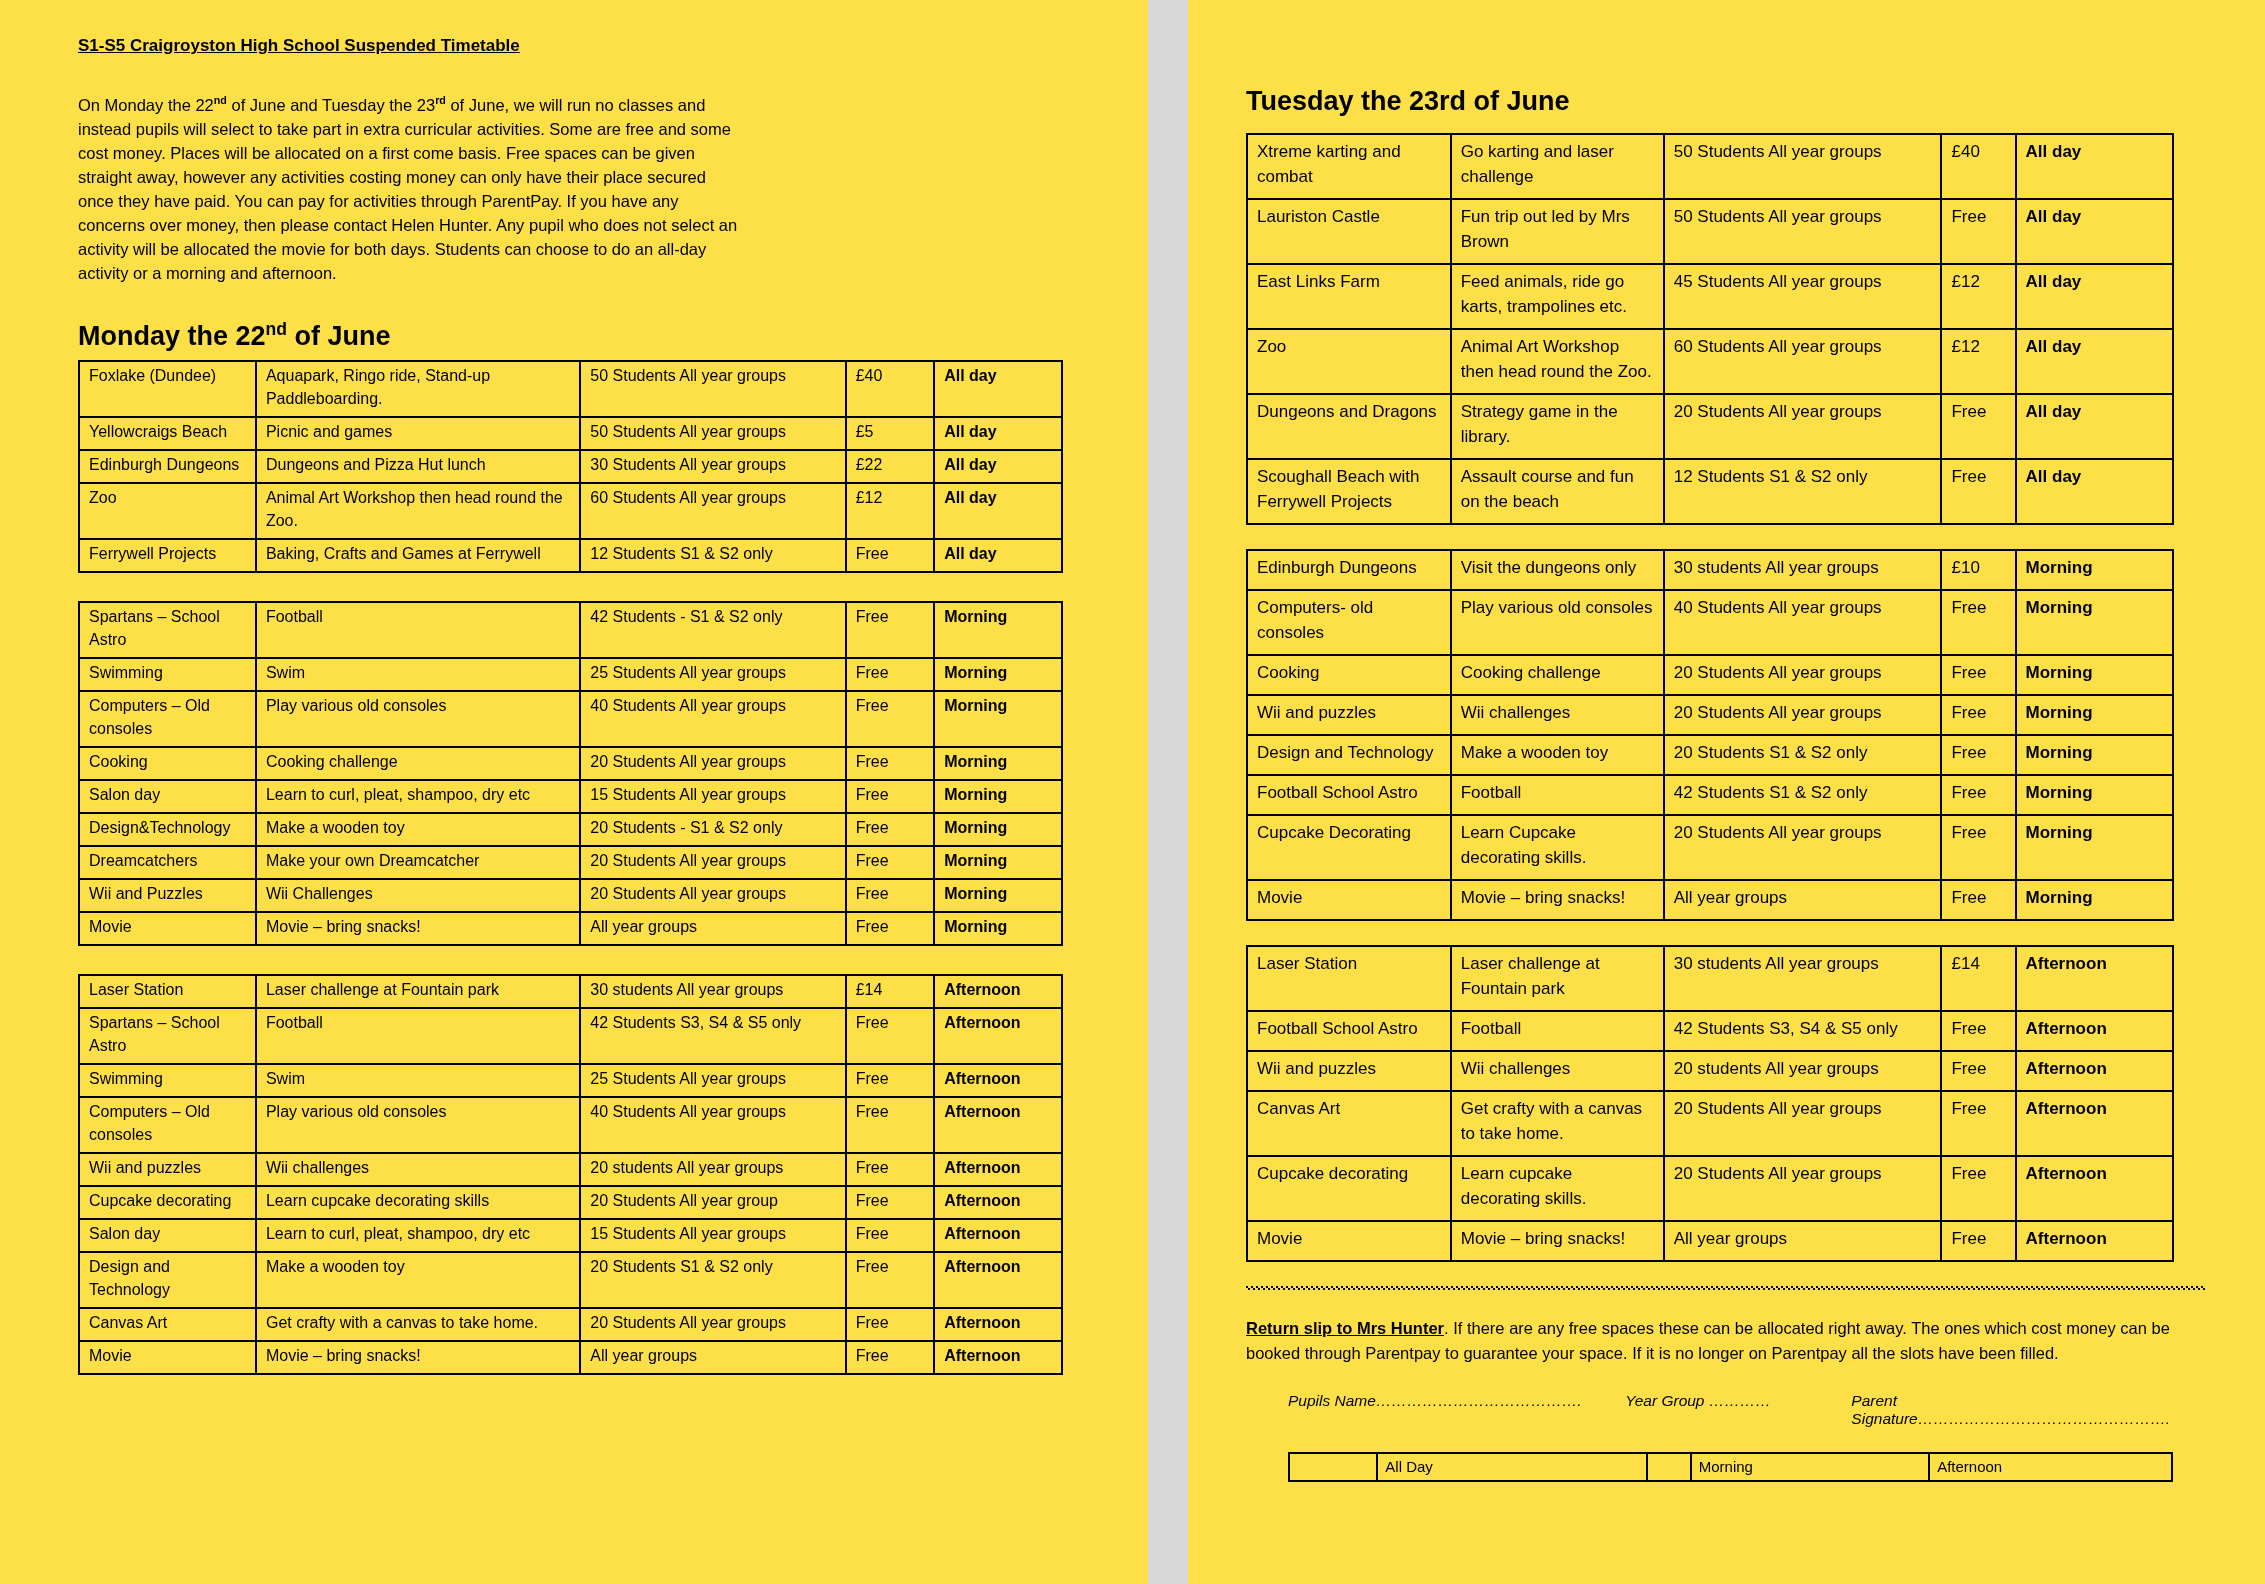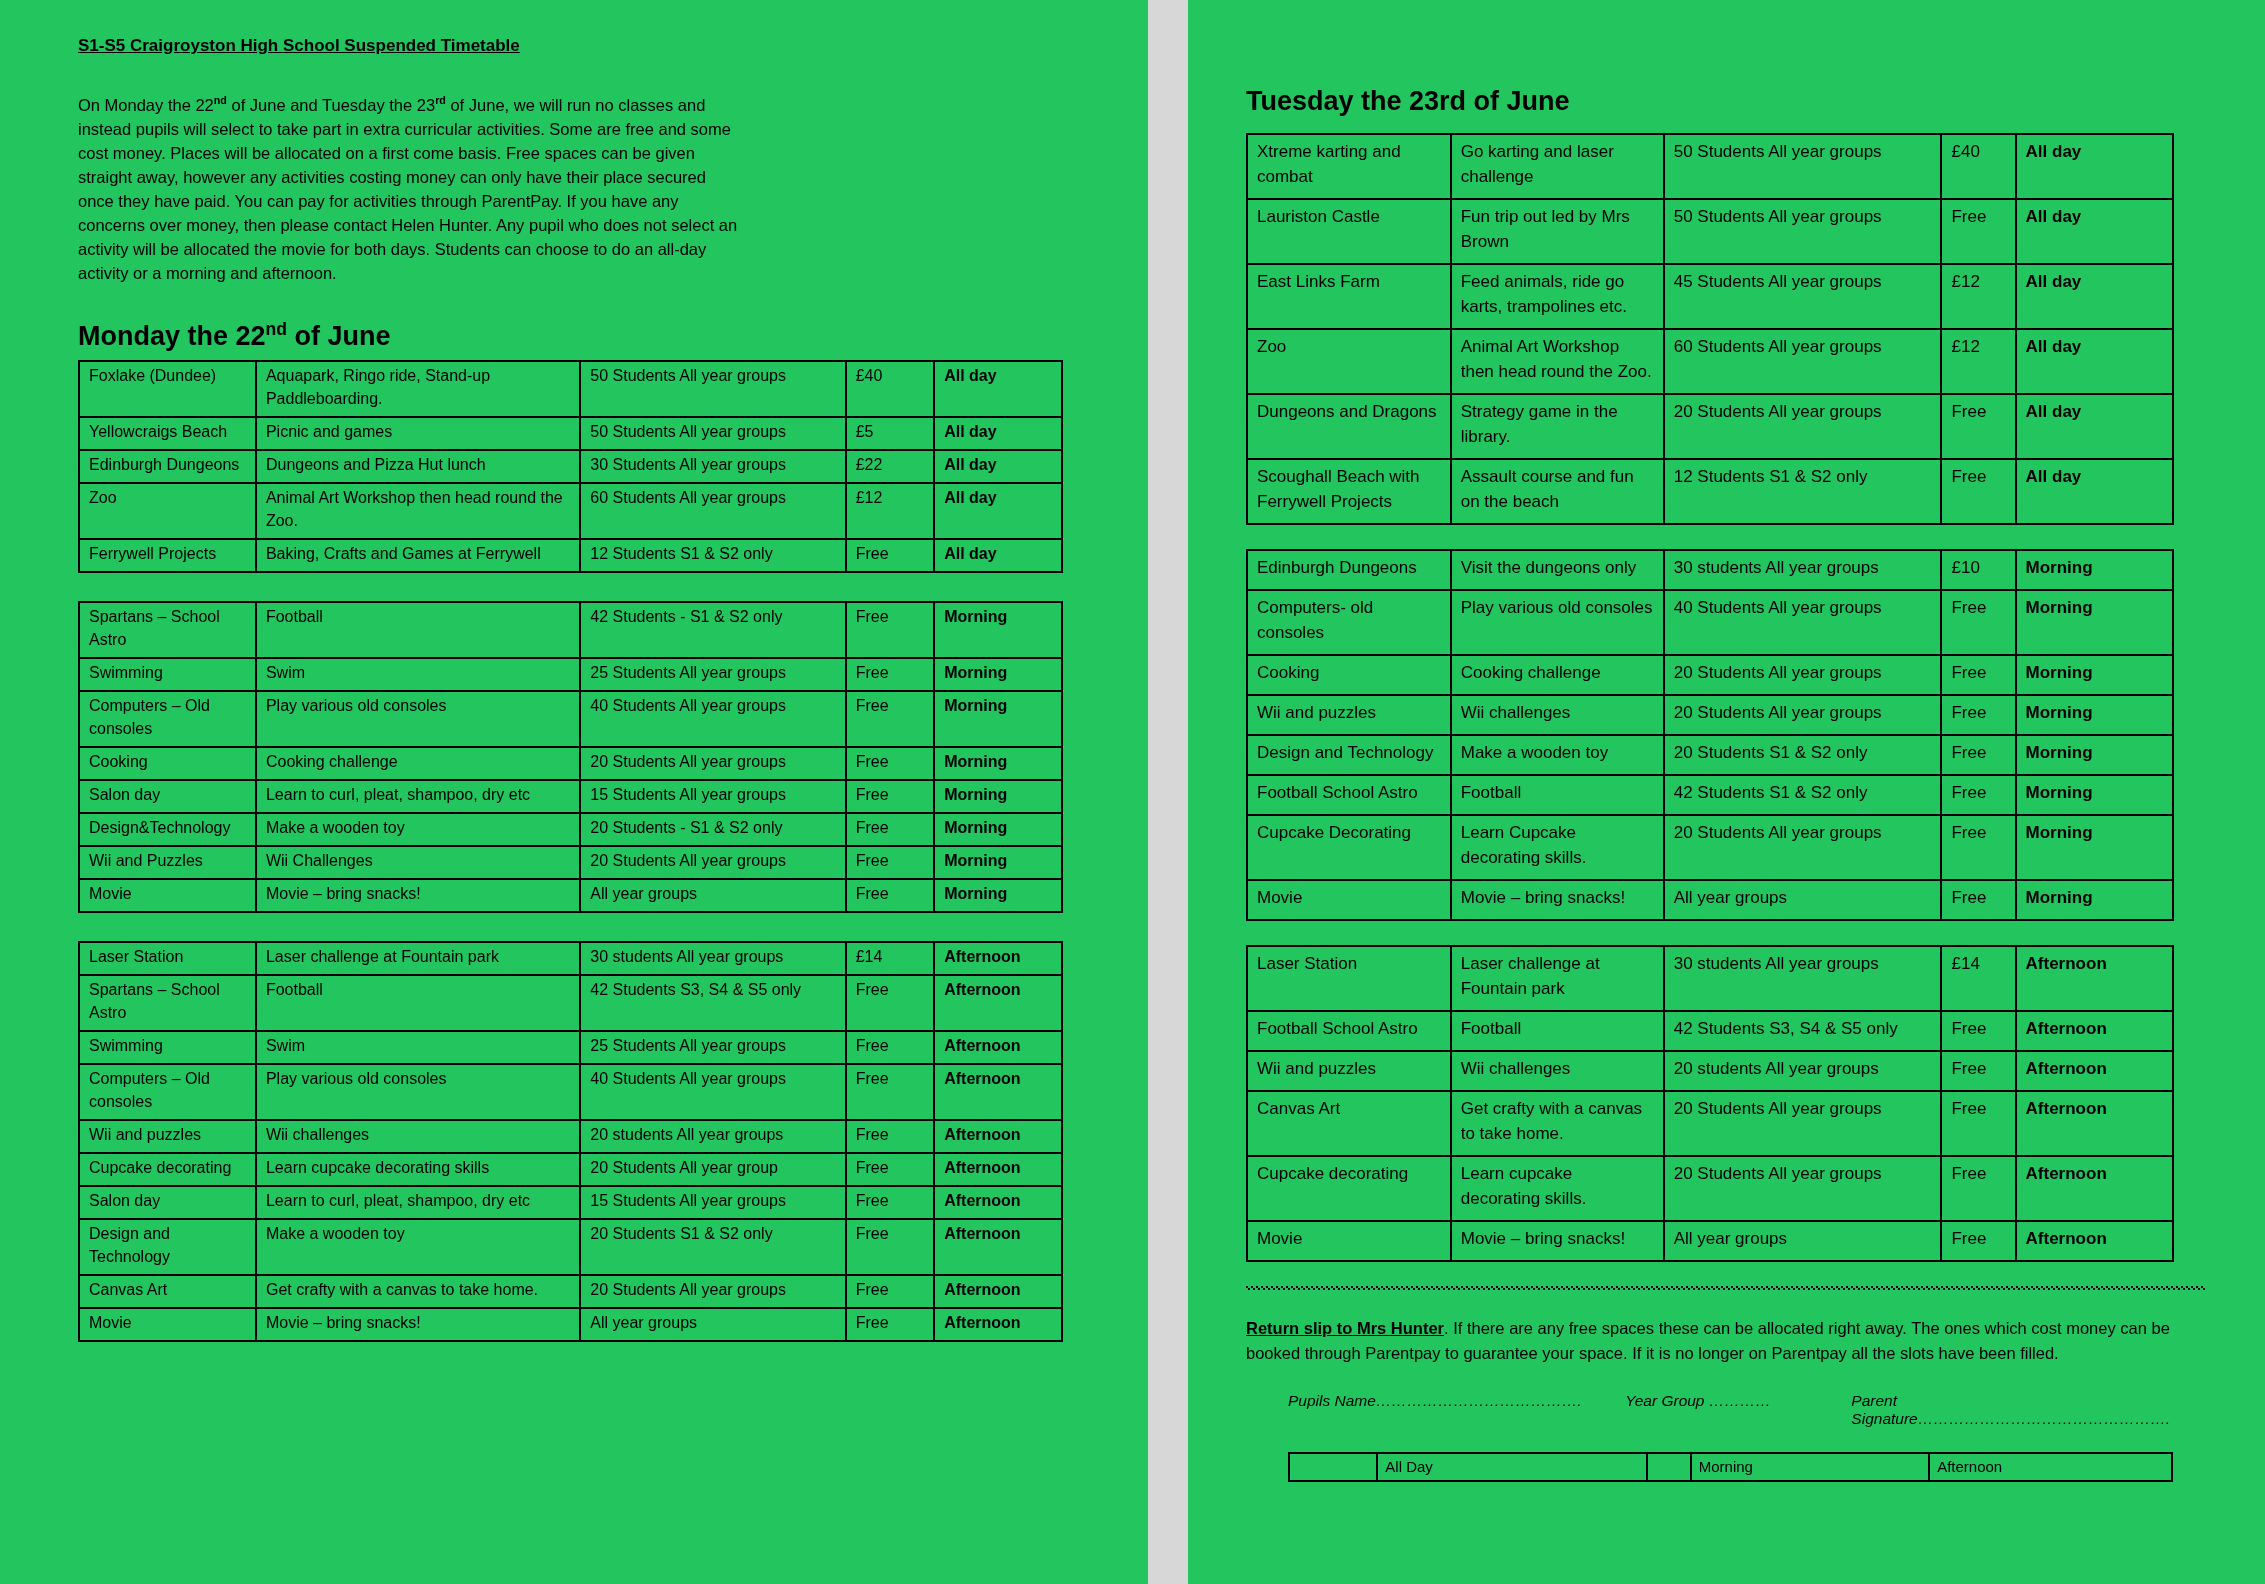--- a/index.html
+++ b/index.html
@@ -5,21 +5,21 @@
   * { margin:0; padding:0; box-sizing:border-box; }
   html,body { background:#e8e8e8; }
   .screen {
     width:2265px; height:1584px;
     display:flex;
     font-family:"Liberation Sans", sans-serif;
     color:#000;
     background:#fff;
     overflow:hidden;
   }
-  .page { background:#22c55e; }
+  .page { background:#fde047; }
   .page-left  { width:1148px; padding:36px 80px 0 78px; }
   .page-gap   { width:40px; background:#d7d7d7; flex:0 0 auto; }
   .page-right { flex:1; padding:86px 48px 0 58px; }
 
   .doc-title {
     font-size:17px; font-weight:bold; text-decoration:underline;
     margin-bottom:32px;
   }
   .intro {
     font-size:16.5px; line-height:24px; width:668px; margin-bottom:34px;
@@ -178,20 +178,27 @@
             <td>Morning</td>
           </tr>
           <tr>
             <td>Design&amp;Technology</td>
             <td>Make a wooden toy</td>
             <td>20 Students - S1 &amp; S2 only</td>
             <td>Free</td>
             <td>Morning</td>
           </tr>
           <tr>
+            <td>Dreamcatchers</td>
+            <td>Make your own Dreamcatcher</td>
+            <td>20 Students All year groups</td>
+            <td>Free</td>
+            <td>Morning</td>
+          </tr>
+          <tr>
             <td>Wii and Puzzles</td>
             <td>Wii Challenges</td>
             <td>20 Students All year groups</td>
             <td>Free</td>
             <td>Morning</td>
           </tr>
           <tr>
             <td>Movie</td>
             <td>Movie – bring snacks!</td>
             <td>All year groups</td>

